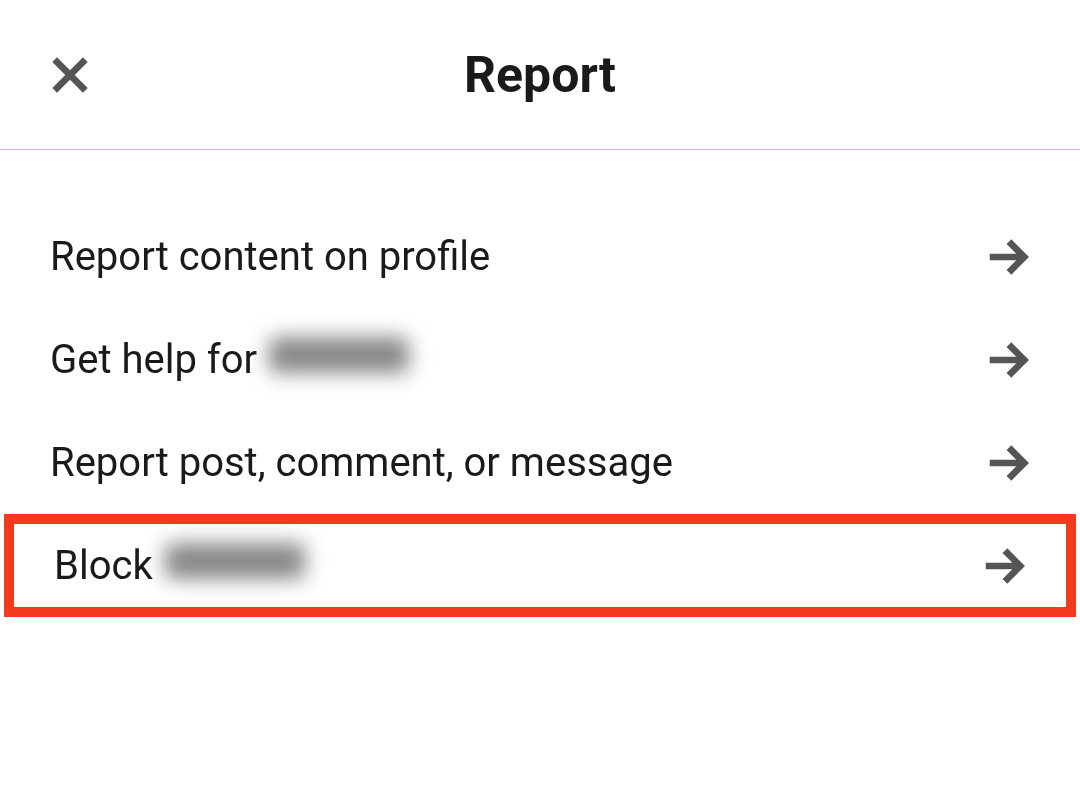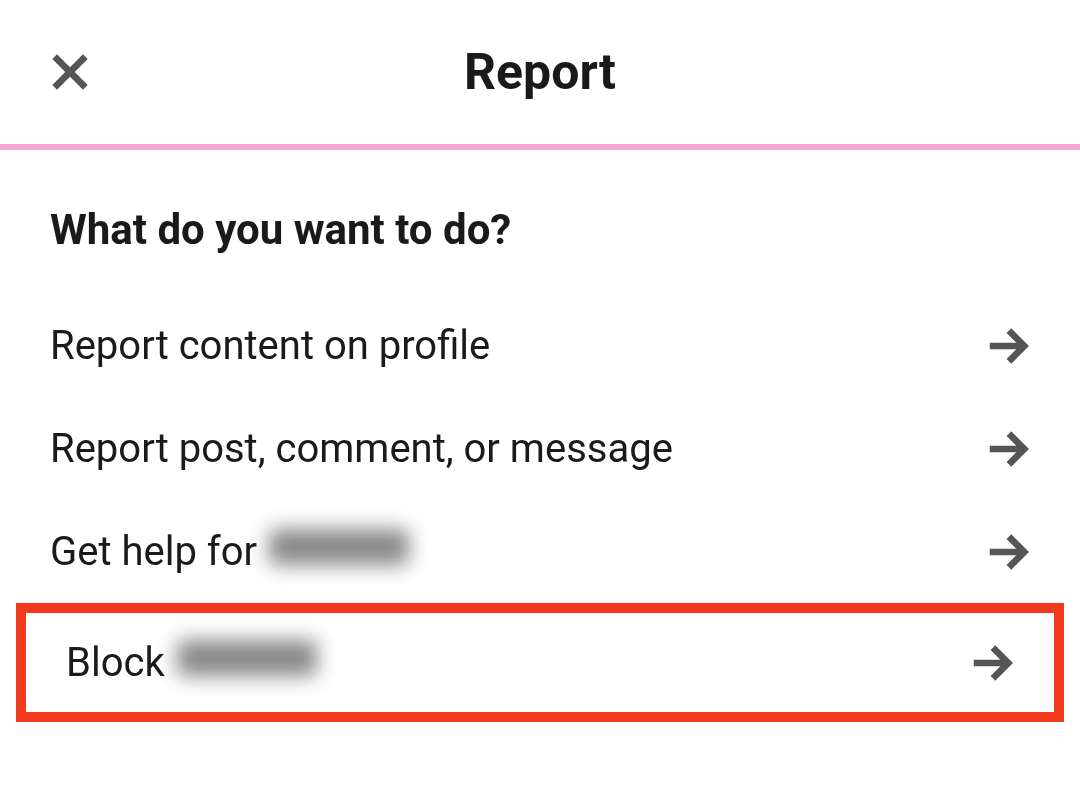--- a/index.html
+++ b/index.html
@@ -1,21 +1,21 @@
 <!DOCTYPE html>
 <html><head>
 <meta charset="utf-8">
 <style>
   * { box-sizing: border-box; margin: 0; padding: 0; }
   html, body { width: 1080px; height: 793px; font-family: -apple-system, BlinkMacSystemFont, "Segoe UI", Roboto, Helvetica, Arial, sans-serif; background: #fff; color: #1a1a1a; }
   .header {
     height: 150px;
     display: flex;
     align-items: center;
-    border-bottom: 6px solid #f9a8d4;
+    border-bottom: 1px solid #f9a8d4;
     position: relative;
     padding: 0 40px;
   }
   .close-btn {
     width: 60px;
     height: 60px;
     display: flex;
     align-items: center;
     justify-content: center;
     cursor: pointer;
@@ -63,64 +63,63 @@
     width: 140px;
     height: 36px;
     background: #888;
     filter: blur(10px);
     border-radius: 6px;
     vertical-align: middle;
   }
   .arrow-icon { width: 46px; height: 46px; stroke: #555; stroke-width: 3.5; fill: none; }
   .highlighted {
     border: 10px solid #f13b1c;
-    padding: 26px 40px;
-    margin: 0 16px;
+    padding: 18px 40px;
+    margin: 0 4px;
   }
 </style>
 </head>
 <body>
 
 <div class="header">
   <div class="close-btn">
     <svg viewBox="0 0 24 24" fill="none">
       <line x1="4" y1="4" x2="20" y2="20"></line>
       <line x1="20" y1="4" x2="4" y2="20"></line>
     </svg>
   </div>
   <div class="header-title">Report</div>
 </div>
 
 <div class="content">
-  <div class="section-heading">What do you want to do?</div>
 
   <div class="option-row">
     <div class="option-label-wrap">
       <span class="option-label">Report content on profile</span>
     </div>
     <svg class="arrow-icon" viewBox="0 0 24 24">
       <line x1="3" y1="12" x2="21" y2="12"></line>
       <polyline points="13,4 21,12 13,20"></polyline>
     </svg>
   </div>
 
   <div class="option-row">
     <div class="option-label-wrap">
-      <span class="option-label">Report post, comment, or message</span>
+      <span class="option-label">Get help for</span>
+      <span class="blurred"></span>
     </div>
     <svg class="arrow-icon" viewBox="0 0 24 24">
       <line x1="3" y1="12" x2="21" y2="12"></line>
       <polyline points="13,4 21,12 13,20"></polyline>
     </svg>
   </div>
 
   <div class="option-row">
     <div class="option-label-wrap">
-      <span class="option-label">Get help for</span>
-      <span class="blurred"></span>
+      <span class="option-label">Report post, comment, or message</span>
     </div>
     <svg class="arrow-icon" viewBox="0 0 24 24">
       <line x1="3" y1="12" x2="21" y2="12"></line>
       <polyline points="13,4 21,12 13,20"></polyline>
     </svg>
   </div>
 
   <div class="option-row highlighted">
     <div class="option-label-wrap">
       <span class="option-label">Block</span>

